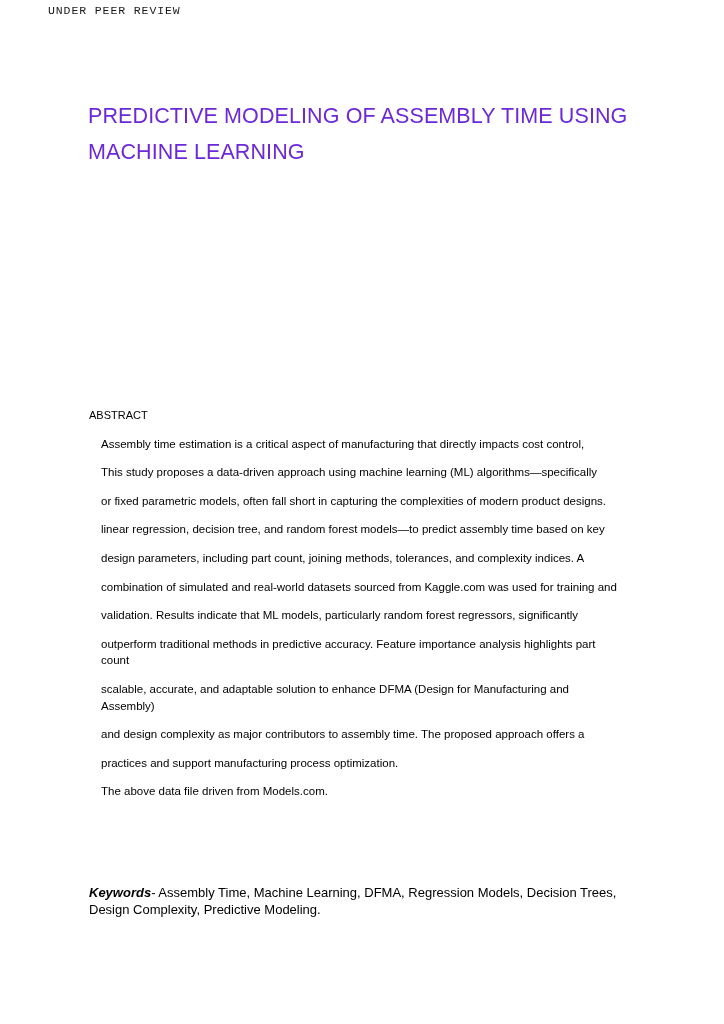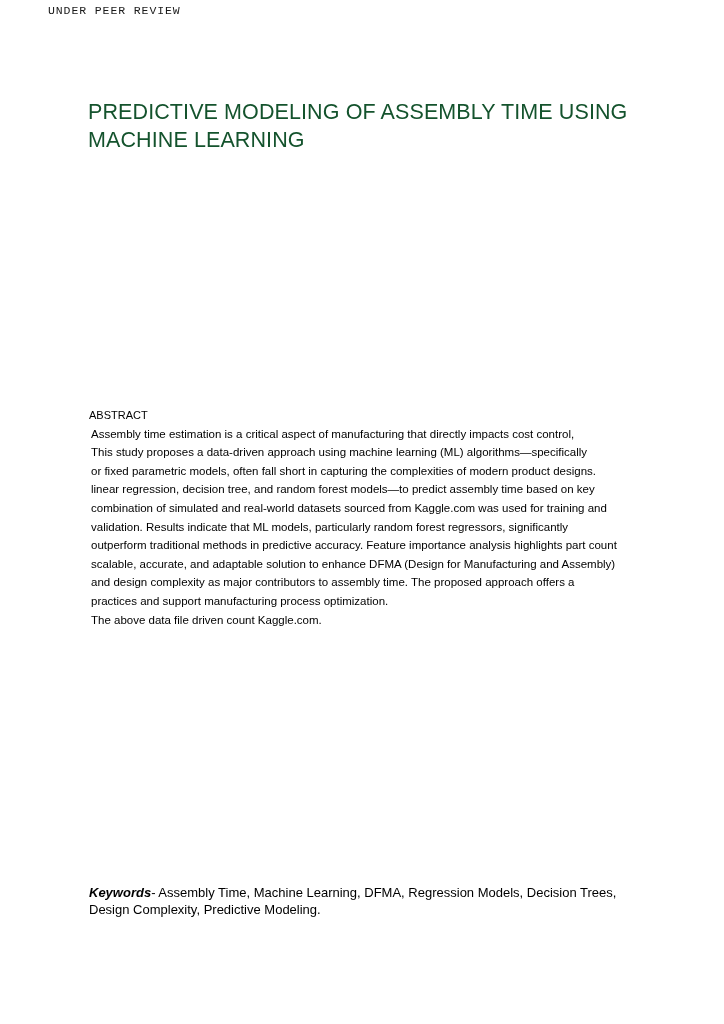--- a/index.html
+++ b/index.html
@@ -27,38 +27,38 @@
     white-space: nowrap;
     padding-left: 40px;
   }
   .title {
     position: absolute;
     top: 84px;
     left: 88px;
     width: 570px;
     font-family: "Liberation Sans", sans-serif;
     font-size: 21.5px;
-    line-height: 28px;
+    line-height: 36px;
     font-weight: 400;
-    color: #14532d;
+    color: #6d28d9;
     letter-spacing: 0.1px;
   }
   .abstract-block {
     position: absolute;
     top: 407px;
     left: 89px;
     width: 546px;
   }
   .abstract-label {
     font-size: 11px;
     line-height: 16.6px;
     color: #000000;
   }
   .abstract-body p {
-    margin: 2px;
+    margin: 12px;
     font-size: 11.5px;
     line-height: 16.6px;
     color: #000000;
     text-align: left;
   }
   .keywords {
     position: absolute;
     top: 885px;
     left: 89px;
     width: 550px;
@@ -79,27 +79,28 @@
 
   <h1 class="title">PREDICTIVE MODELING OF ASSEMBLY TIME USING MACHINE LEARNING</h1>
 
   <div class="abstract-block">
     <div class="abstract-label">ABSTRACT</div>
     <div class="abstract-body">
       <p>Assembly time estimation is a critical aspect of manufacturing that directly impacts cost control,</p>
       <p>This study proposes a data-driven approach using machine learning (ML) algorithms—specifically</p>
       <p>or fixed parametric models, often fall short in capturing the complexities of modern product designs.</p>
       <p>linear regression, decision tree, and random forest models—to predict assembly time based on key</p>
+      <p>design parameters, including part count, joining methods, tolerances, and complexity indices. A</p>
       <p>combination of simulated and real-world datasets sourced from Kaggle.com was used for training and</p>
       <p>validation. Results indicate that ML models, particularly random forest regressors, significantly</p>
       <p>outperform traditional methods in predictive accuracy. Feature importance analysis highlights part count</p>
       <p>scalable, accurate, and adaptable solution to enhance DFMA (Design for Manufacturing and Assembly)</p>
       <p>and design complexity as major contributors to assembly time. The proposed approach offers a</p>
       <p>practices and support manufacturing process optimization.</p>
-      <p>The above data file driven count Kaggle.com.</p>
+      <p>The above data file driven from Models.com.</p>
     </div>
   </div>
 
   <div class="keywords">
     <b>Keywords</b><span>- Assembly Time, Machine Learning, DFMA, Regression Models, Decision Trees, Design Complexity, Predictive Modeling.</span>
   </div>
 
 </div>
 
 </body></html>

